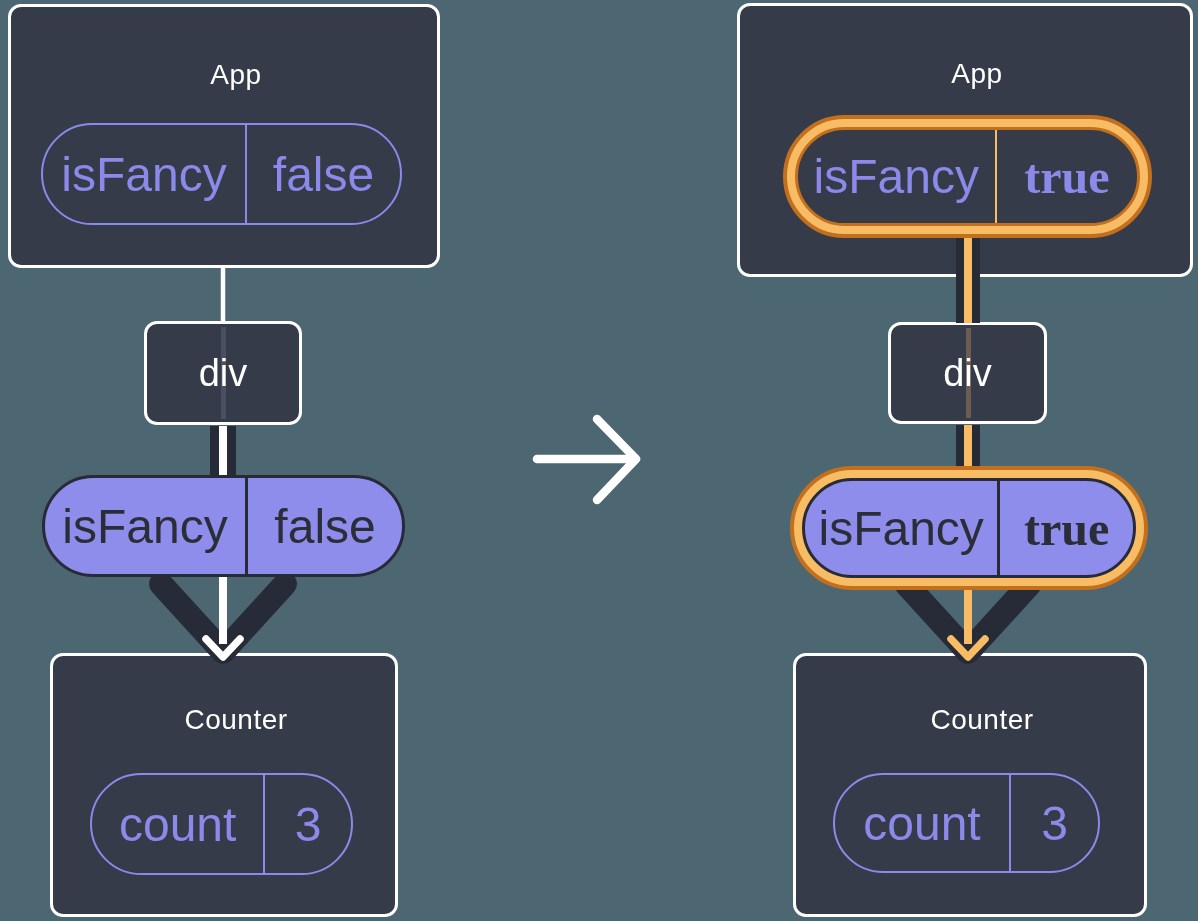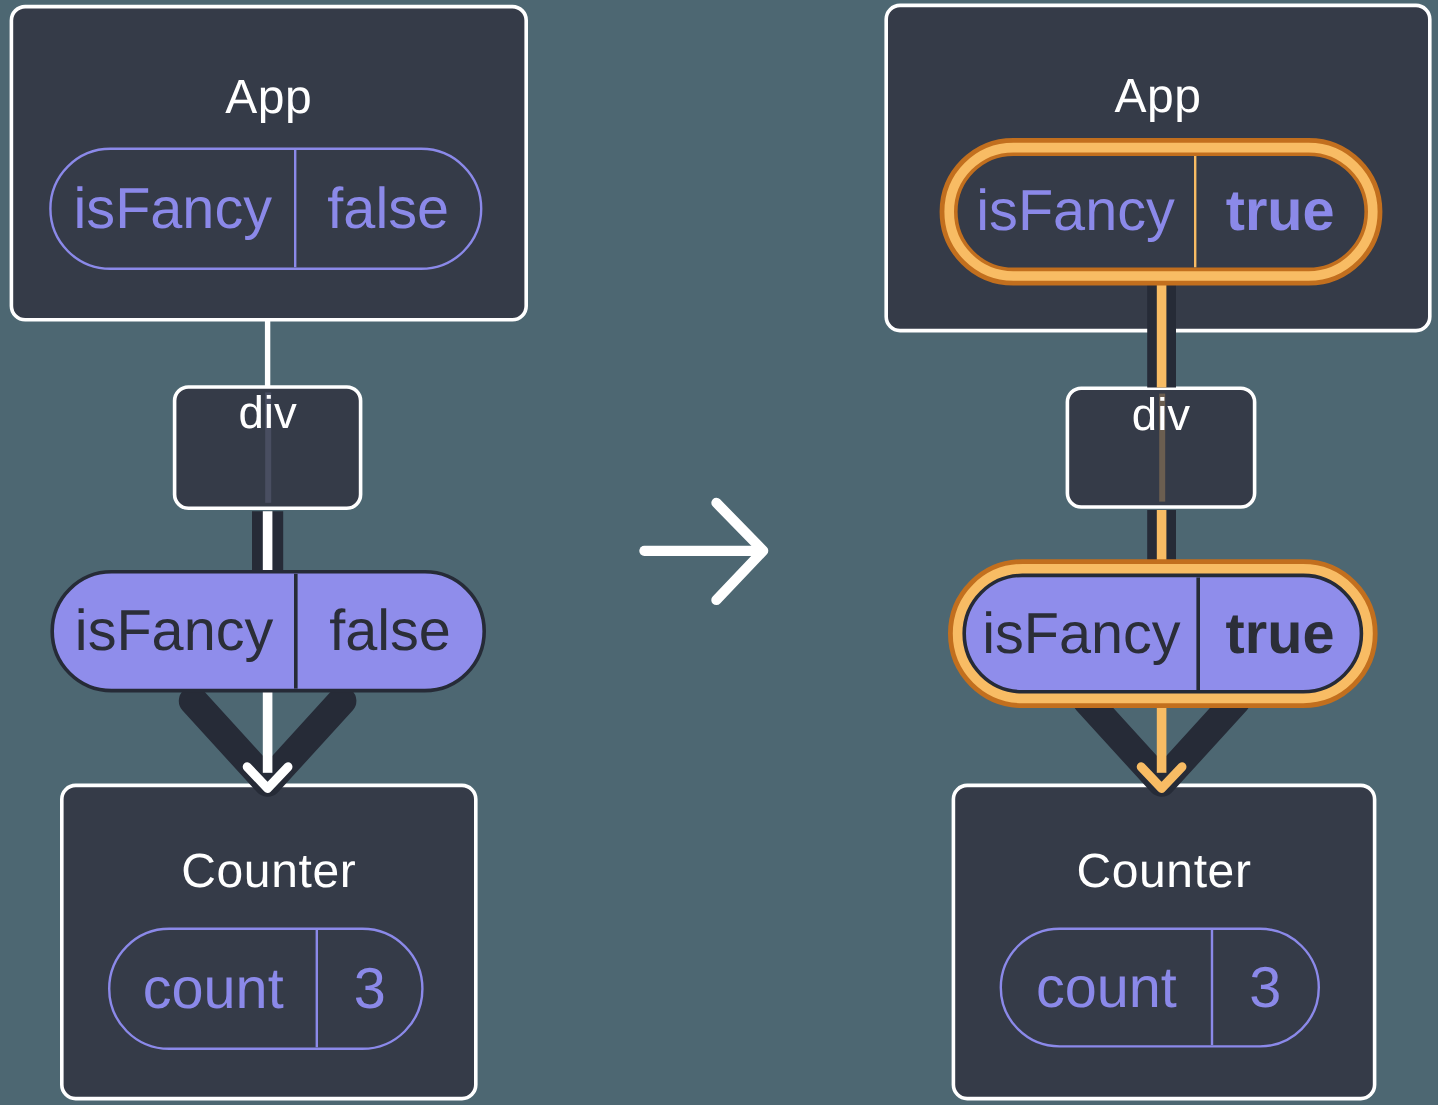--- a/index.html
+++ b/index.html
@@ -18,24 +18,24 @@
   .f-orange { fill:var(--orange-light,#F8BC64) !important; stroke:none; }
   .round { stroke-linecap:round; stroke-linejoin:round; }
 
   .card {
     position:absolute; box-sizing:border-box;
     background:var(--card,#353B48);
     border:3px solid var(--white,#fff);
     border-radius:13px;
   }
   .card-title {
-    position:absolute; left:0; width:100%; text-align:center;
-    color:var(--white,#fff); font-size:40px; font-weight:500; letter-spacing:0.5px;
+    position:absolute; left:12px; width:100%; text-align:center;
+    color:var(--white,#fff); font-size:28px; font-weight:500; letter-spacing:0.5px;
   }
-  .div-card { display:flex; align-items:flex-start; justify-content:center; }
+  .div-card { display:flex; align-items:center; justify-content:center; }
   .div-label { position:relative; color:var(--white,#fff); font-size:38px; z-index:2; }
   .div-stripe { position:absolute; top:3px; bottom:3px; left:50%; width:5px; margin-left:-2px; z-index:1; }
   .div-stripe.left-tint  { background:rgba(195,200,255,0.14); }
   .div-stripe.right-tint { background:rgba(248,188,100,0.28); }
 
   
   .pill {
     position:absolute; box-sizing:border-box; display:flex;
     border-radius:999px; overflow:hidden; z-index:6;
   }
@@ -60,21 +60,21 @@
     border:3px solid var(--orange-dark,#C26F1E);
     background:var(--card,#353B48); color:var(--purple,#8B89E9);
   }
   .ring-inner.dark-interior .value-cell { border-left:2px solid var(--orange-light,#F8BC64); }
   .ring-inner.purple-interior {
     border:3px solid var(--arrow-dark,#262B37);
     background:var(--purple-fill,#8F8DEB); color:var(--dark-text,#2B2E38);
   }
   .ring-inner.purple-interior .value-cell { border-left:3px solid var(--arrow-dark,#262B37); }
 
-  .bold { font-weight:700; }
+  .bold { font-weight:700;font-family:Liberation Serif, serif; }
 </style>
 </head>
 <body>
 
 <div id="canvas" style="--background: #4D6772; --card: #353B48; --arrow-dark: #262B37; --purple: #8B89E9; --purple-fill: #8F8DEB; --dark-text: #2B2E38; --orange-light: #F8BC64; --orange-dark: #C26F1E; --white: #FFFFFF;">
 
   <svg class="layer" viewBox="0 0 1198 921">
     <line x1="223" y1="265" x2="223" y2="330" class="s-white" style="stroke-width:4.5"></line>
   </svg>
 

